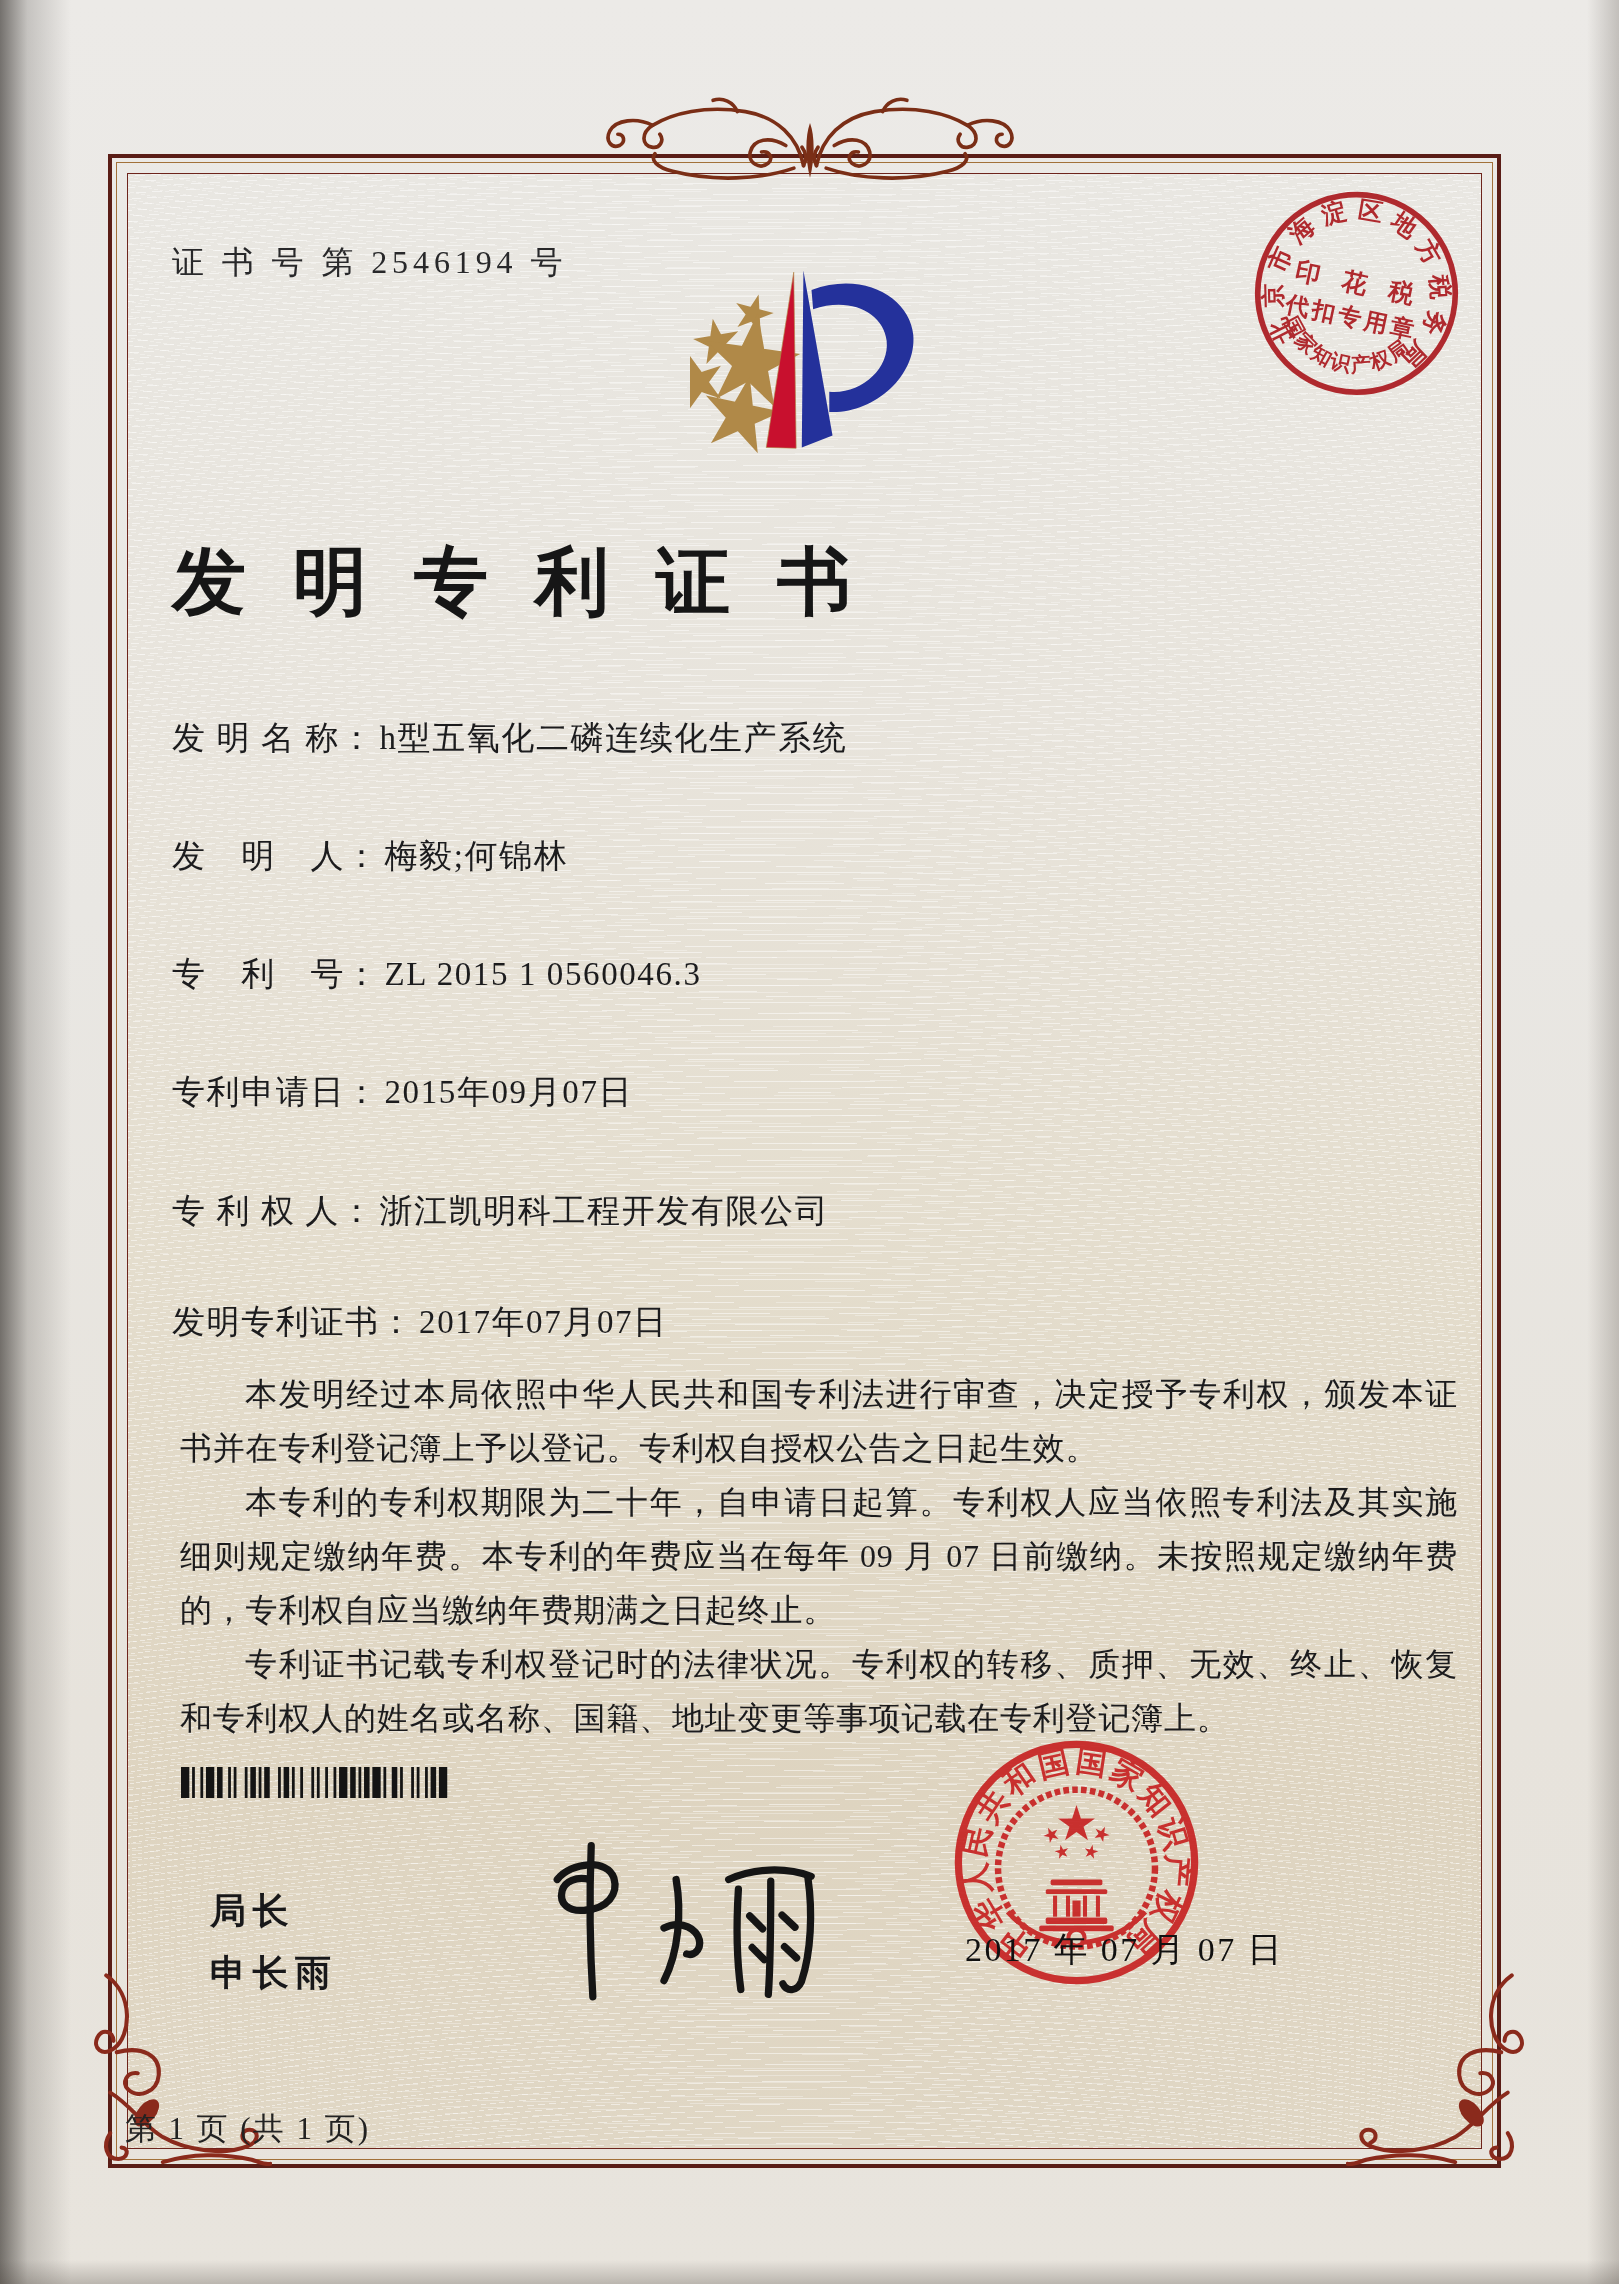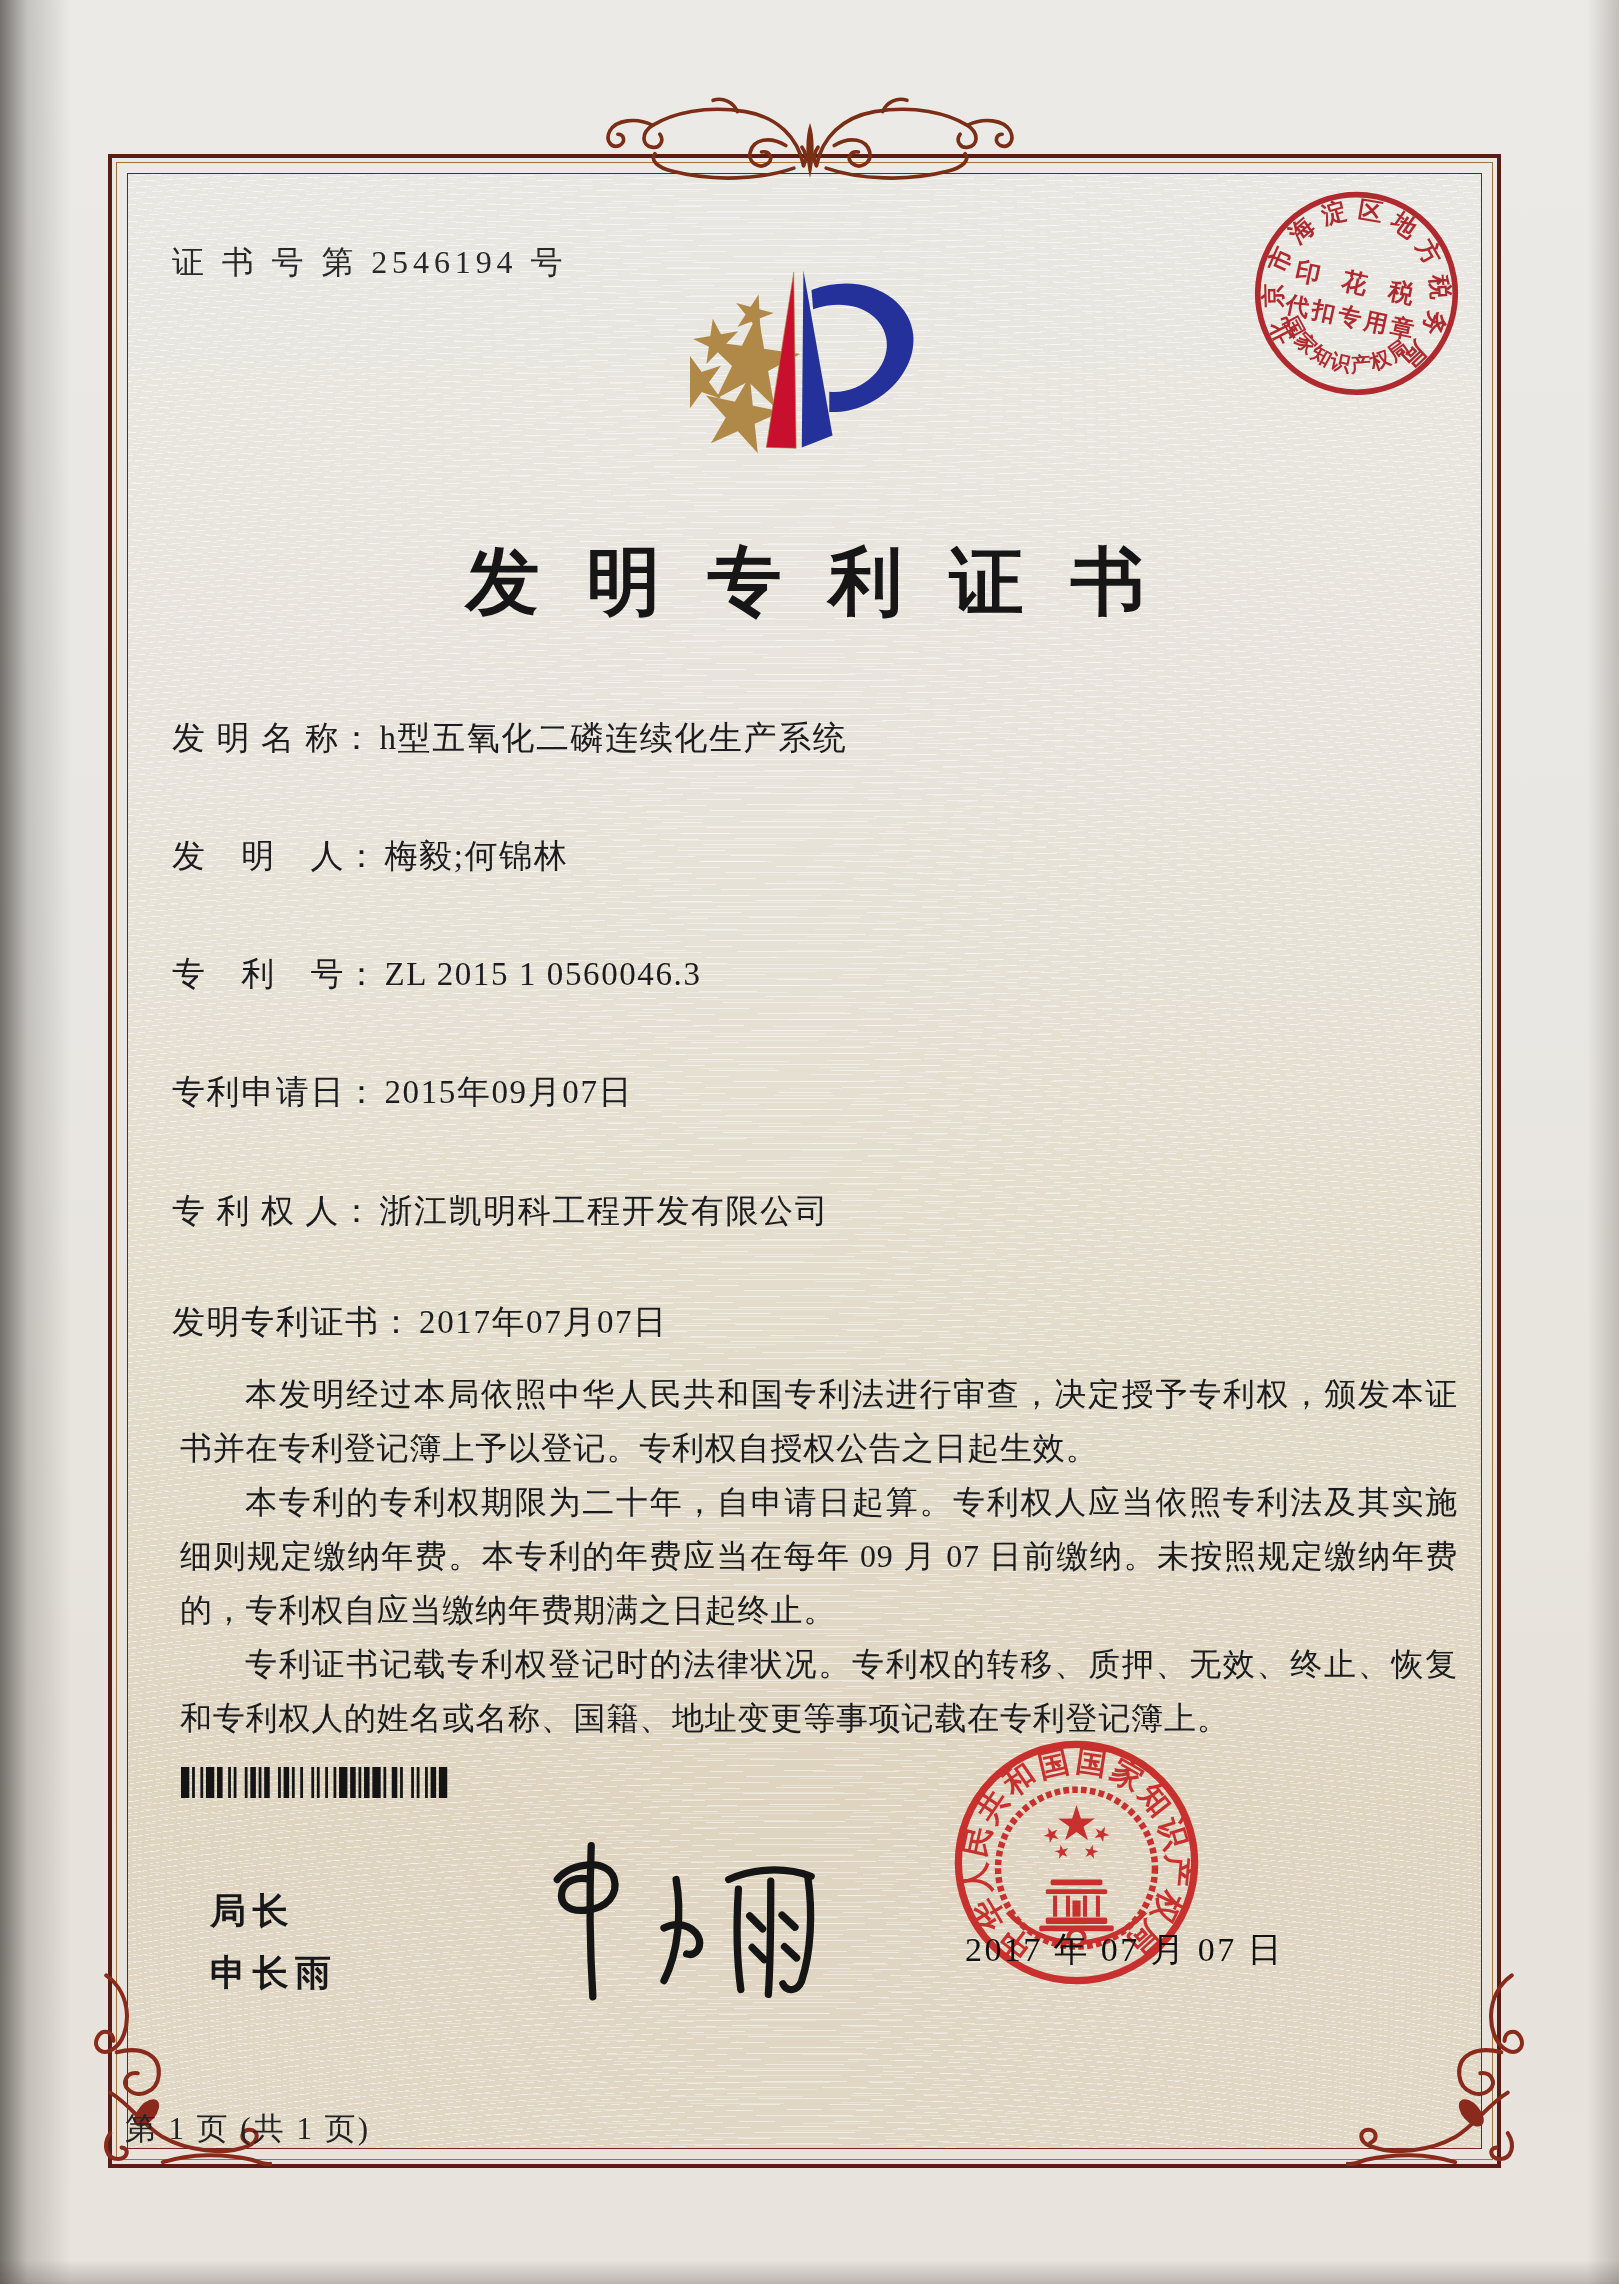--- a/index.html
+++ b/index.html
@@ -23,21 +23,21 @@
     border:4.9px solid #5a1d16;box-sizing:border-box;z-index:1;}
   .frame-gold{position:absolute;inset:4px;border:1.6px solid #a2713a;}
   .frame-inner{position:absolute;inset:14.6px;border:1.6px solid #6e241c;
     background:
       repeating-radial-gradient(1134px 567px at 50% 135%, rgba(255,255,255,.50) 0 1.2px, rgba(255,255,255,0) 1.2px 11.3px),
       repeating-radial-gradient(1376px 688px at 45% -40%, rgba(255,255,255,.30) 0 1.2px, rgba(255,255,255,0) 1.2px 13.8px),
       linear-gradient(180deg,#e9e7e2 0%,#e8e4dc 28%,#e4ddcd 55%,#ded4c0 82%,#e0d7c5 100%);}
 
   .abs{position:absolute;}
   .cert-number{left:172px;top:241px;font-size:32px;letter-spacing:4.9px;color:#28282a;z-index:2;}
-  .main-title{left:125px;top:533px;width:1360px;text-align:center;font-size:74px;font-weight:700;
+  .main-title{left:125px;top:533px;width:1360px;text-align:left;font-size:74px;font-weight:700;
     letter-spacing:47px;padding-left:47px;box-sizing:border-box;color:#161616;z-index:2;}
   .field-row{position:absolute;left:172px;font-size:33px;color:#1c1c1e;white-space:nowrap;z-index:2;}
   .field-row .lab{letter-spacing:1.6px;}
   .field-row .val{margin-left:4.9px;letter-spacing:1.6px;}
 
   .body-text{left:172px;top:1367px;width:1278px;font-size:32px;line-height:54px;
     color:#1b1b1d;letter-spacing:0.8px;text-align:justify;z-index:2;margin-left:8px;}
   .body-text p{margin:0;text-indent:65px;}
 
   .barcode{left:181px;top:1767px;width:269px;height:31px;z-index:2;}

